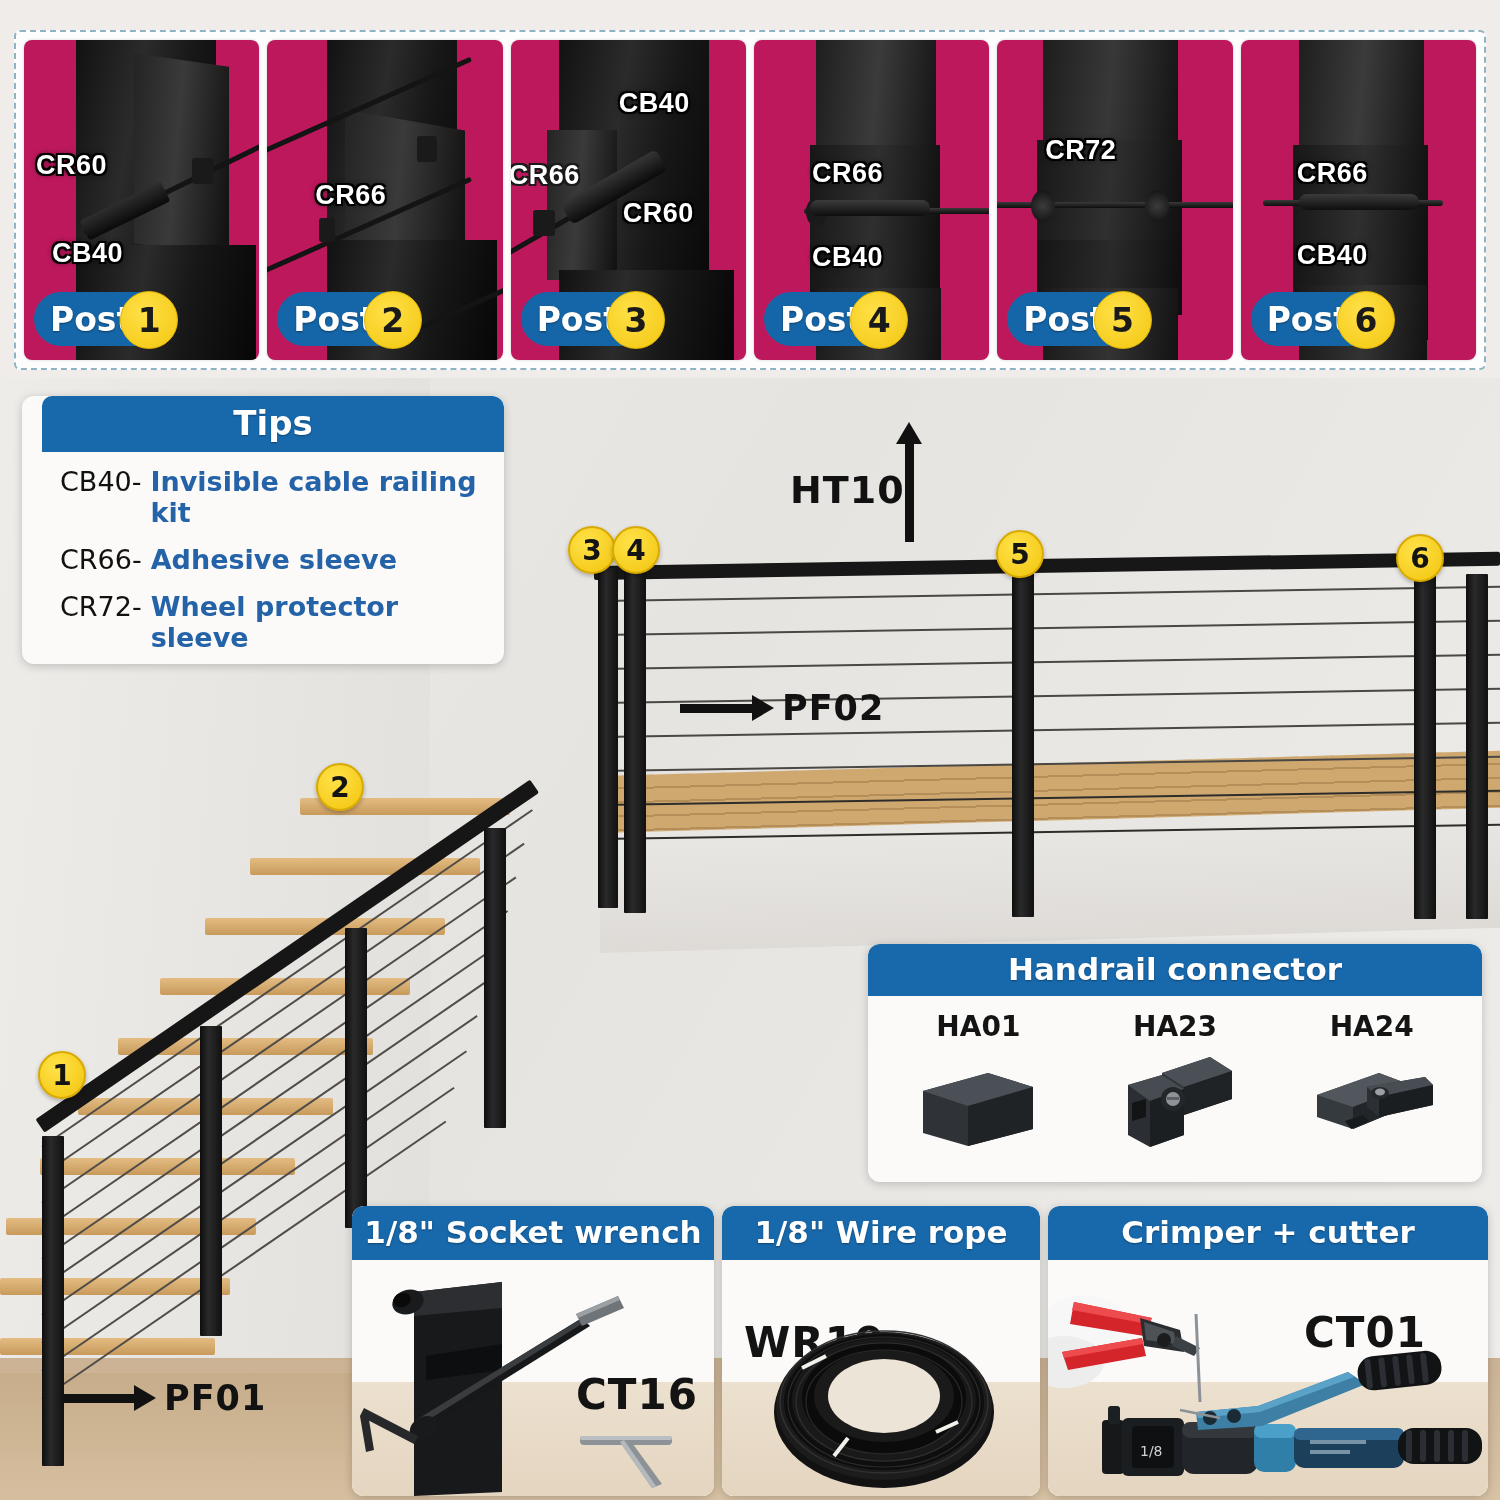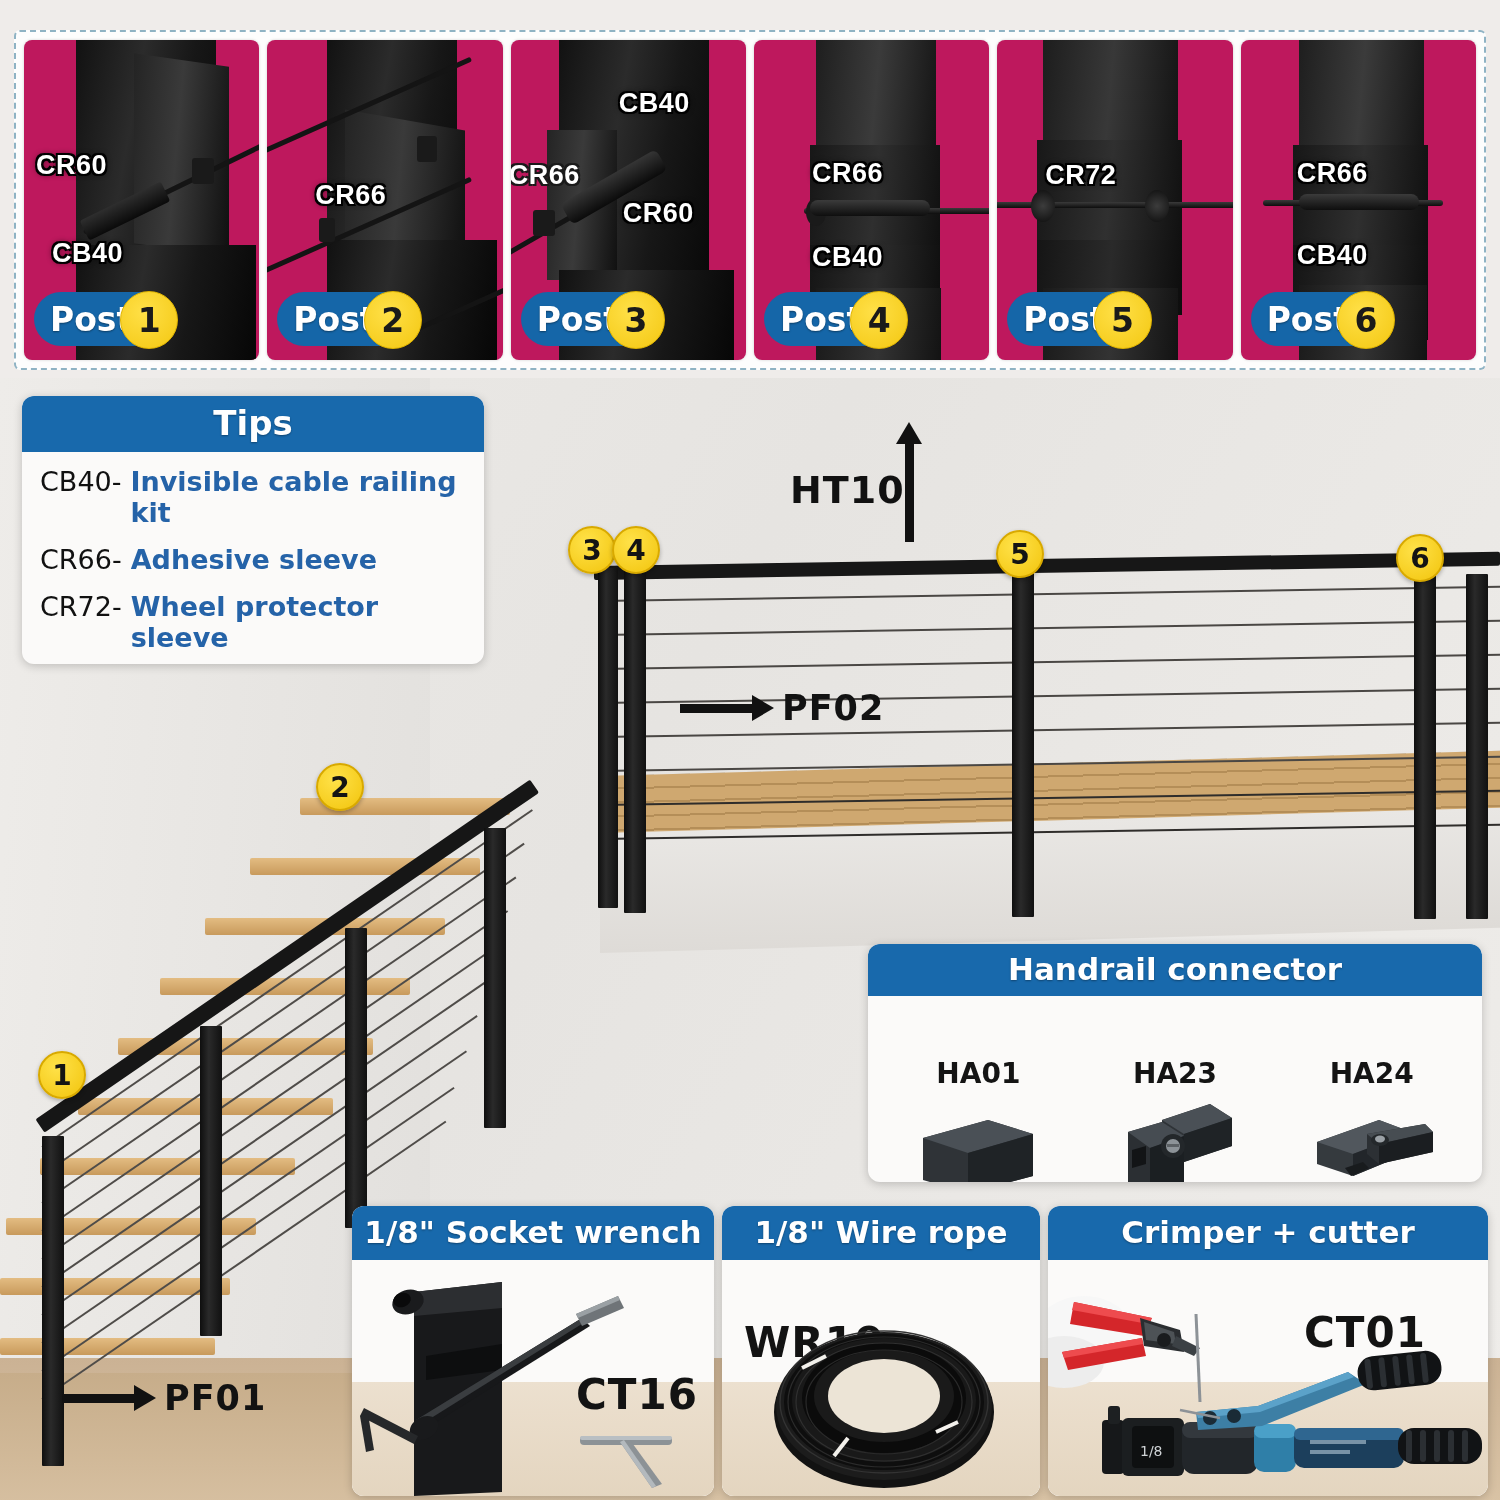--- a/index.html
+++ b/index.html
@@ -151,34 +151,34 @@
     box-shadow:0 2px 10px rgba(0,0,0,.20);overflow:hidden;
   }
   .card-hdr{
     background:#1869ac;color:#fff;font-weight:bold;text-align:center;
     font-family:"DejaVu Sans", sans-serif;
     text-shadow:0 1px 2px rgba(0,0,0,.35);
     border-radius:10px 10px 0 0;
   }
 
   
-  #tips-card{left:22px;top:396px;width:462px;height:268px;}
+  #tips-card{left:22px;top:396px;width:462px;height:268px;padding-left:20px;}
   #tips-card .card-hdr{font-size:34px;padding:7px 0 9px;}
   .tips-body{padding:14px 0 0 18px;}
   .tip-row{
     display:flex;align-items:baseline;gap:9px;margin-bottom:16px;
     font-family:"DejaVu Sans", sans-serif;
   }
   .tip-code{font-size:27px;font-weight:normal;color:#111;}
   .tip-desc{font-size:27px;font-weight:bold;color:#2563a8;}
 
   
   #hc-card{left:868px;top:944px;width:614px;height:238px;}
   #hc-card .card-hdr{font-size:31px;padding:7px 0 9px;}
-  .hc-grid{display:flex;padding:14px 12px 0;margin-top:47px;}
+  .hc-grid{display:flex;padding:14px 12px 0;}
   .hc-item{flex:1;display:flex;flex-direction:column;align-items:center;}
   .hc-name{font-family:"DejaVu Sans",sans-serif;font-weight:bold;font-size:28px;color:#141414;margin-bottom:8px;}
   .hc-art{width:130px;height:100px;position:relative;}
 
   
   #sw-card{left:352px;top:1206px;width:362px;height:290px;}
   #wr-card{left:722px;top:1206px;width:318px;height:290px;}
   #cc-card{left:1048px;top:1206px;width:440px;height:290px;}
   #sw-card .card-hdr,#wr-card .card-hdr,#cc-card .card-hdr{font-size:31px;padding:8px 0 10px;}
   .card-body{position:relative;width:100%;height:100%;background:#fbfaf9;overflow:hidden;}
@@ -270,21 +270,21 @@
     <div class="post-card">
       <div class="photo">
         <div class="blk" style="left:46px;top:-10px;width:135px;height:115px;background:linear-gradient(95deg,#1d1d1d,#383838 50%,#141414);"></div>
         <div class="blk" style="left:40px;top:100px;width:145px;height:105px;background:linear-gradient(95deg,#181818,#303030 50%,#101010);"></div>
         <div class="blk" style="left:40px;top:200px;width:145px;height:75px;background:linear-gradient(95deg,#151515,#2a2a2a 50%,#0d0d0d);"></div>
         <div class="blk" style="left:46px;top:248px;width:135px;height:112px;background:linear-gradient(95deg,#1a1a1a,#333 50%,#111);"></div>
         <div class="cableh" style="left:-6px;top:162px;width:260px;"></div>
         <div class="ferrule" style="left:34px;top:150px;width:24px;height:32px;border-radius:50%;background:radial-gradient(circle,#3c3c3c,#0c0c0c);"></div>
         <div class="ferrule" style="left:148px;top:150px;width:24px;height:32px;border-radius:50%;background:radial-gradient(circle,#3c3c3c,#0c0c0c);"></div>
       </div>
-      <span class="code-lbl" style="left:48px;top:120px;">CR72</span>
+      <span class="code-lbl" style="left:48px;top:95px;">CR72</span>
       <div class="post-badge">
         <div class="post-pill">Post</div>
         <div class="post-num">5</div>
       </div>
     </div>
 
     <div class="post-card">
       <div class="photo">
         <div class="blk" style="left:58px;top:-10px;width:125px;height:120px;background:linear-gradient(95deg,#1e1e1e,#3b3b3b 50%,#151515);"></div>
         <div class="blk" style="left:52px;top:105px;width:135px;height:100px;background:linear-gradient(95deg,#171717,#2f2f2f 50%,#101010);"></div>

